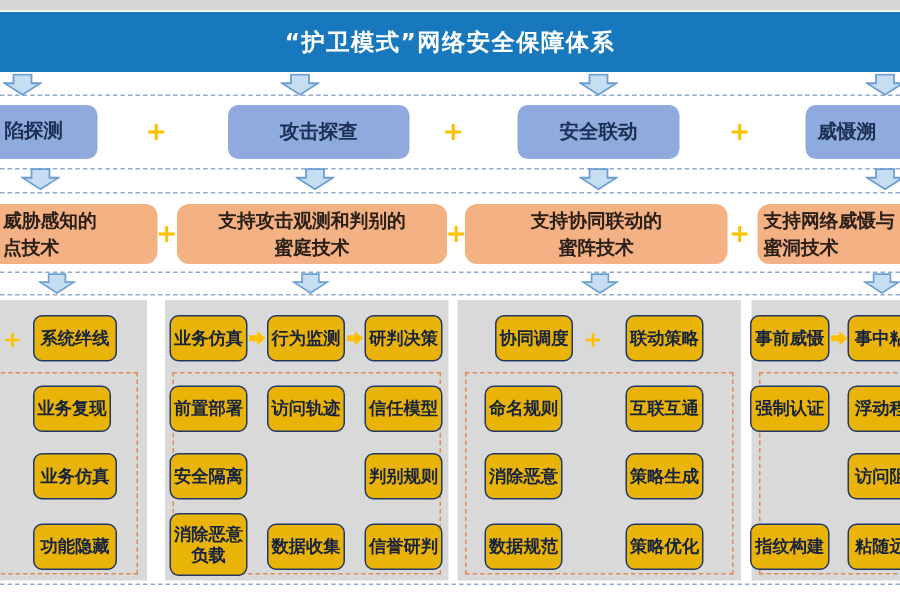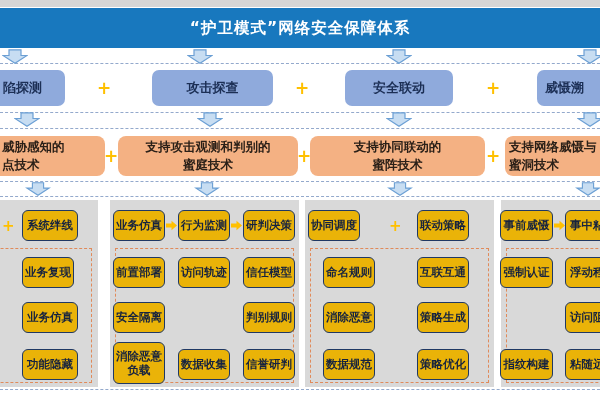--- a/index.html
+++ b/index.html
@@ -167,21 +167,21 @@
   <div class="mini" style="left:113px;top:257px">前置部署</div>
   <div class="mini" style="left:178px;top:257px">访问轨迹</div>
   <div class="mini" style="left:243px;top:257px">信任模型</div>
   <div class="mini" style="left:113px;top:302px">安全隔离</div>
   <div class="mini" style="left:243px;top:302px">判别规则</div>
   <div class="mini" style="left:113px;top:342px;height:42px">消除恶意
 负载</div>
   <div class="mini" style="left:178px;top:349px">数据收集</div>
   <div class="mini" style="left:243px;top:349px">信誉研判</div>
 
-  <div class="mini" style="left:308px;top:210px">协同调度</div>
+  <div class="mini" style="left:330px;top:210px">协同调度</div>
   <div class="plus small" style="left:389px;top:216px">+</div>
   <div class="mini" style="left:417px;top:210px">联动策略</div>
   <div class="mini" style="left:323px;top:257px">命名规则</div>
   <div class="mini" style="left:417px;top:257px">互联互通</div>
   <div class="mini" style="left:323px;top:302px">消除恶意</div>
   <div class="mini" style="left:417px;top:302px">策略生成</div>
   <div class="mini" style="left:323px;top:349px">数据规范</div>
   <div class="mini" style="left:417px;top:349px">策略优化</div>
 
   <div class="mini" style="left:500px;top:210px;width:53px">事前威慑</div>

